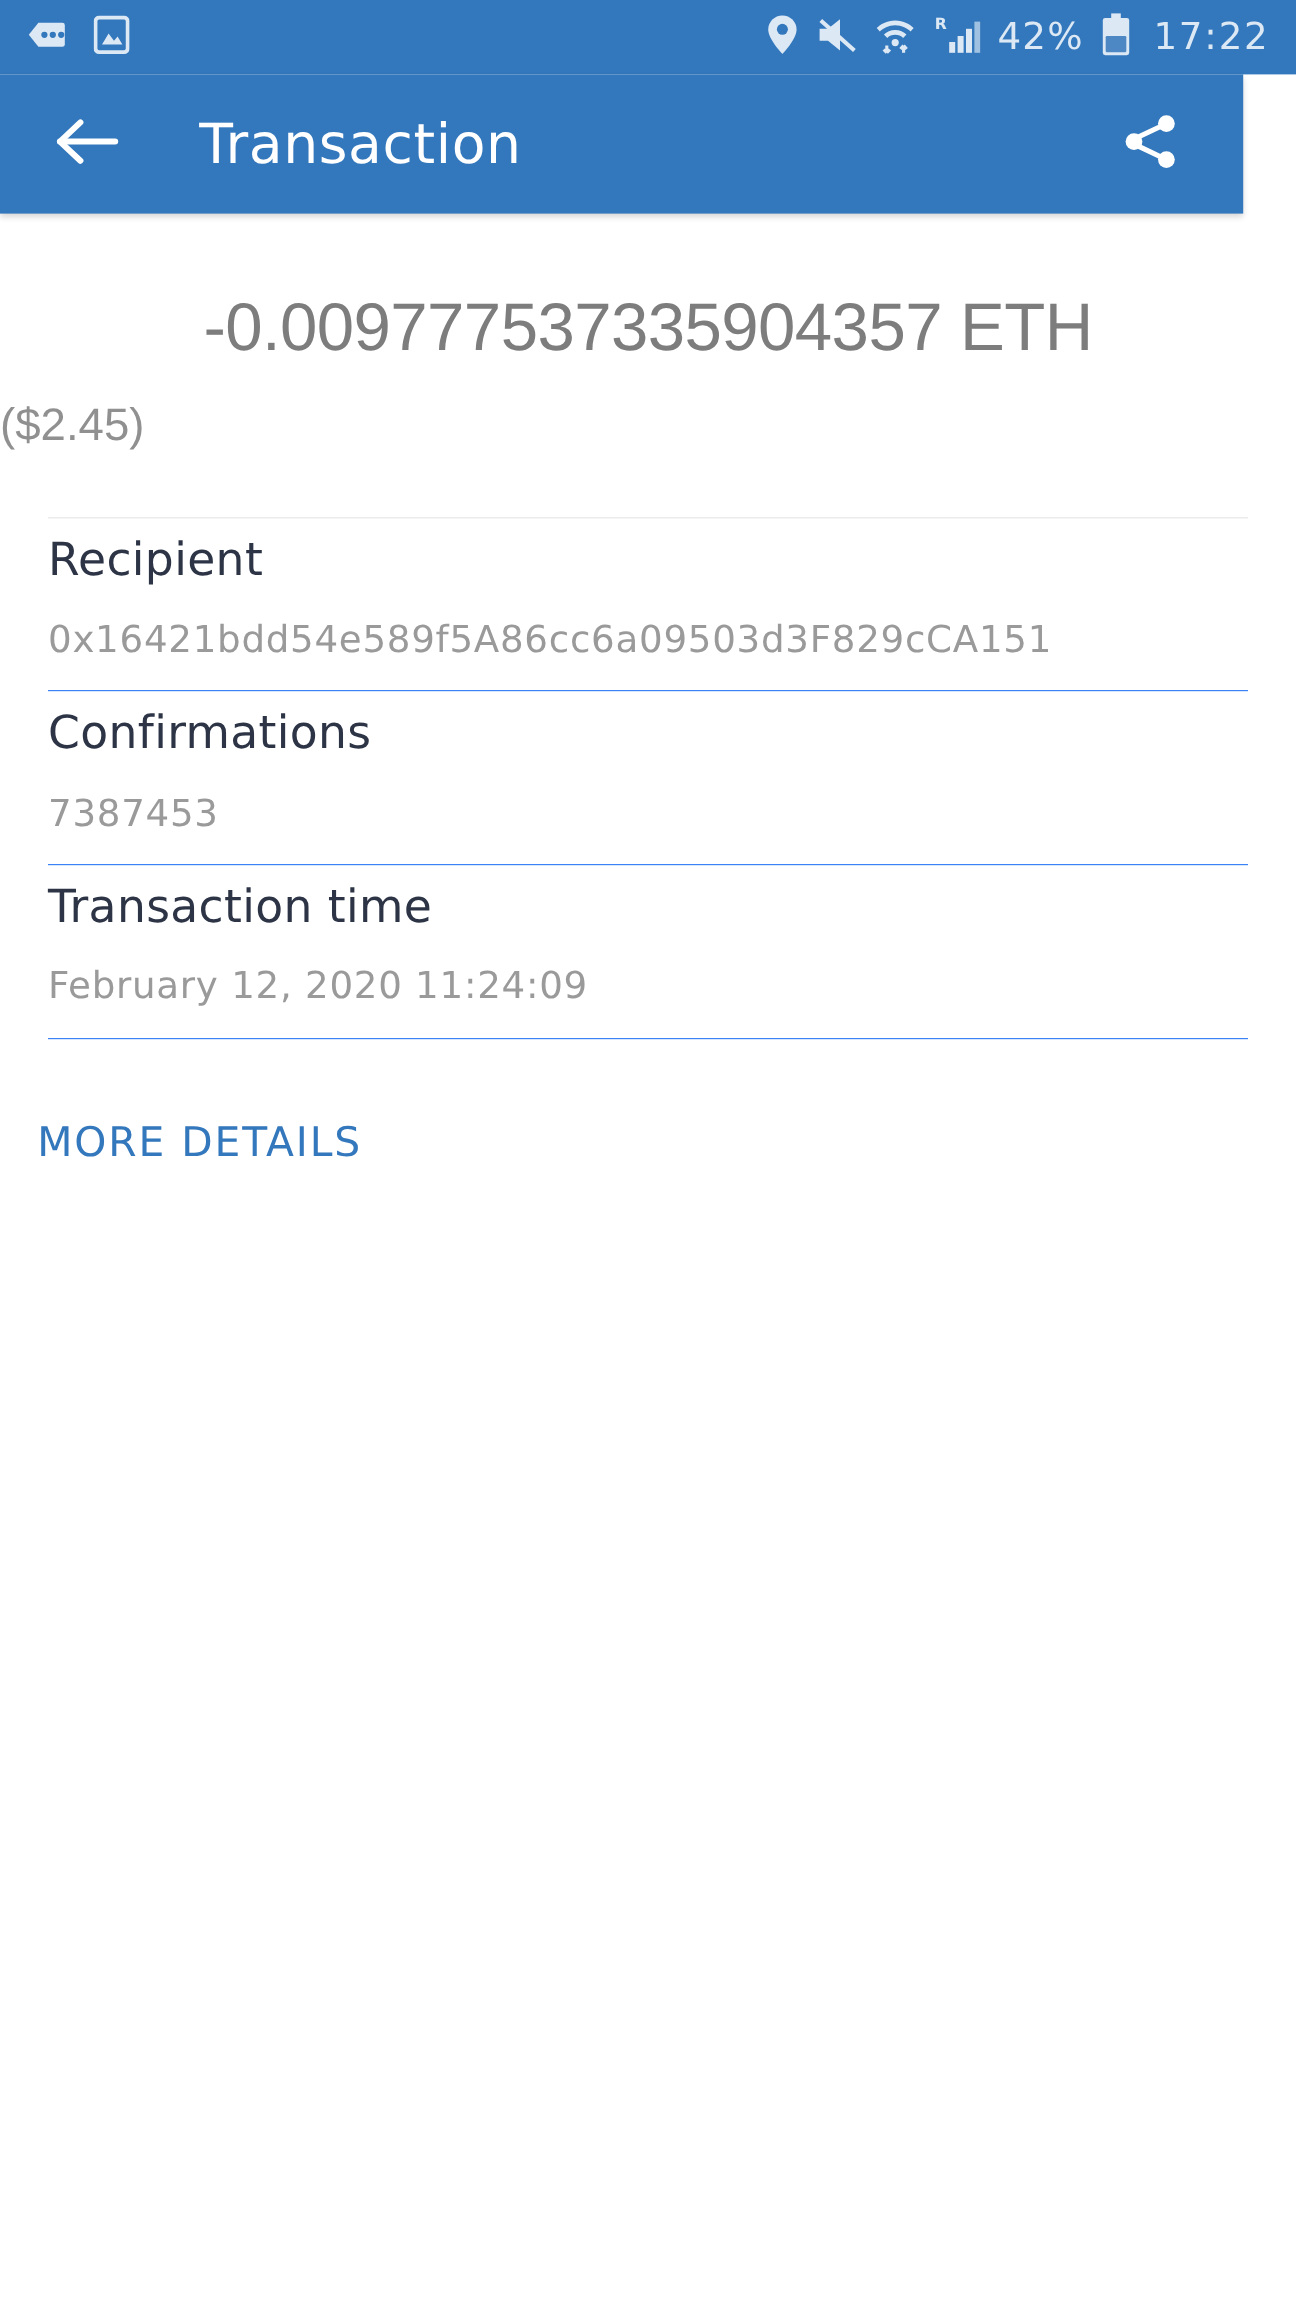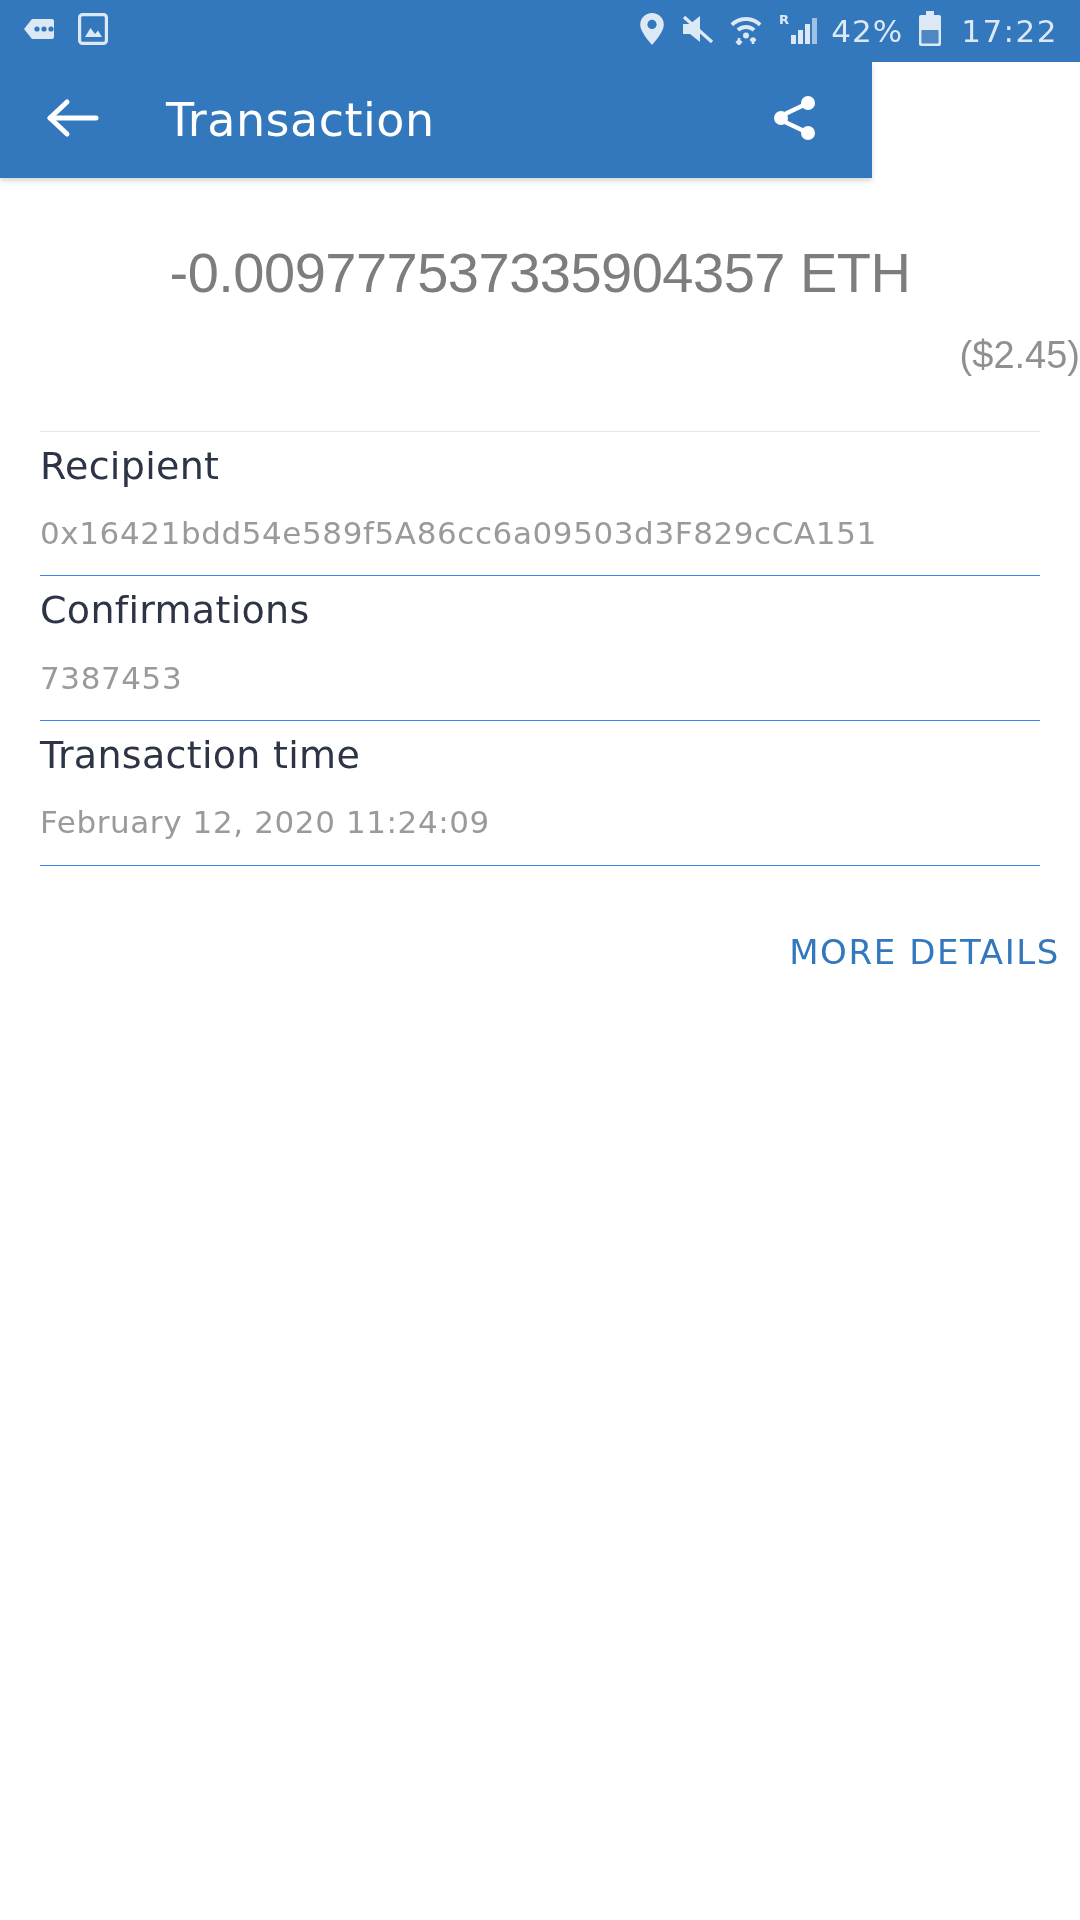--- a/index.html
+++ b/index.html
@@ -27,21 +27,21 @@
     font-family:"DejaVu Sans", sans-serif;
     font-size:31px;
     letter-spacing:1px;
     line-height:1;
     white-space:nowrap;
   }
   .sb-clock{ font-size:31px; letter-spacing:1.5px; margin-left:4px; }
 
   
   .app-bar{
-    height:116px; width:872px;
+    height:116px; width:1036px;
     background:#3377BC;
     display:flex; align-items:center;
     padding:0 44px 0 40px;
     box-shadow:0 3px 5px rgba(0,0,0,.16);
     position:relative; z-index:5;
   }
   .back-btn{
     width:66px; height:66px;
     display:flex; align-items:center; justify-content:center;
     cursor:pointer; flex:0 0 auto;
@@ -72,21 +72,21 @@
     text-align:center;
     color:#7D7D7D;
     font-size:56px;
     font-family:"Liberation Sans", sans-serif;
     font-weight:400;
     letter-spacing:-.5px;
     line-height:1.1;
     white-space:nowrap;
   }
   .fiat{
-    text-align:right;
+    text-align:left;
     color:#909090;
     font-size:38px;
     font-family:"Liberation Sans", sans-serif;
     margin-top:30px;
   }
 
   .list{
     margin-top:54px;
     padding:0 40px;
   }
@@ -108,21 +108,22 @@
     font-size:31px;
     font-family:"DejaVu Sans", sans-serif;
     margin-top:22px;
     line-height:1.3;
     letter-spacing:.6px;
     word-break:break-all;
   }
 
   .more-wrap{
     margin-top:56px;
-    text-align:right;
+    text-align:left;
+    margin-left:11px;
   }
   .more-link{
     display:inline-block;
     color:#3377BC;
     font-size:34px;
     font-family:"DejaVu Sans", sans-serif;
     letter-spacing:1.6px;
     cursor:pointer;
     padding:10px 20px;
   }

